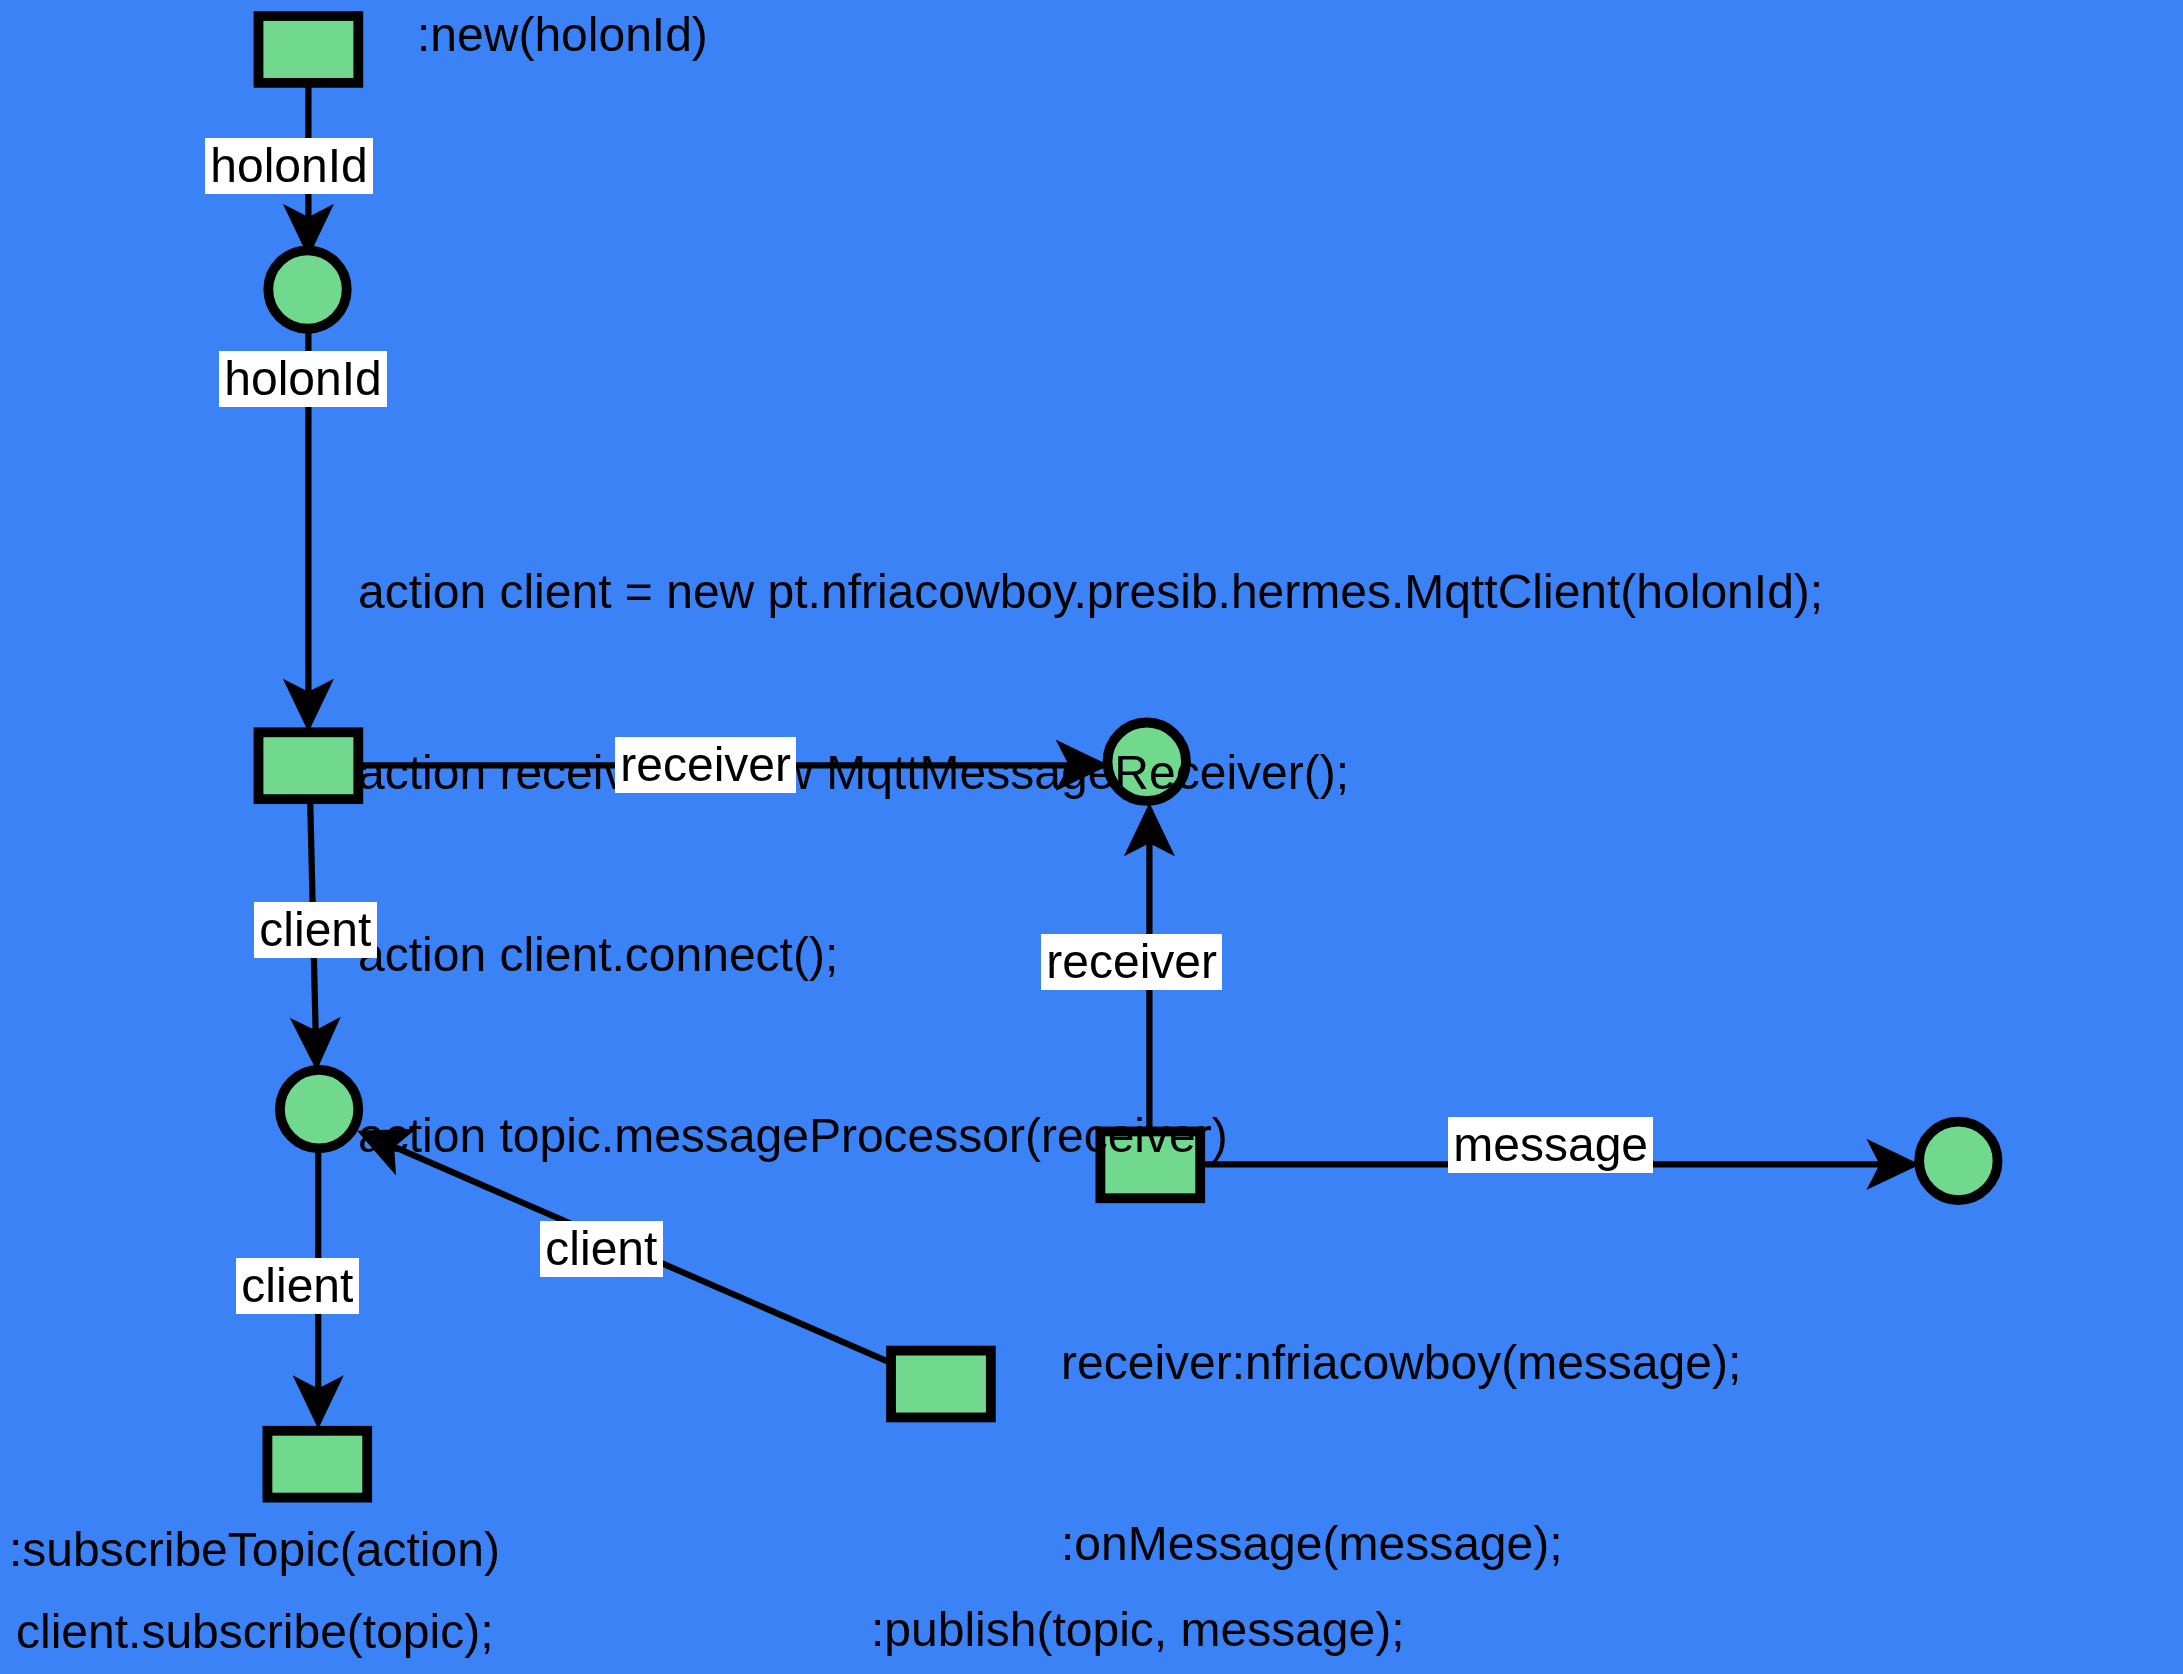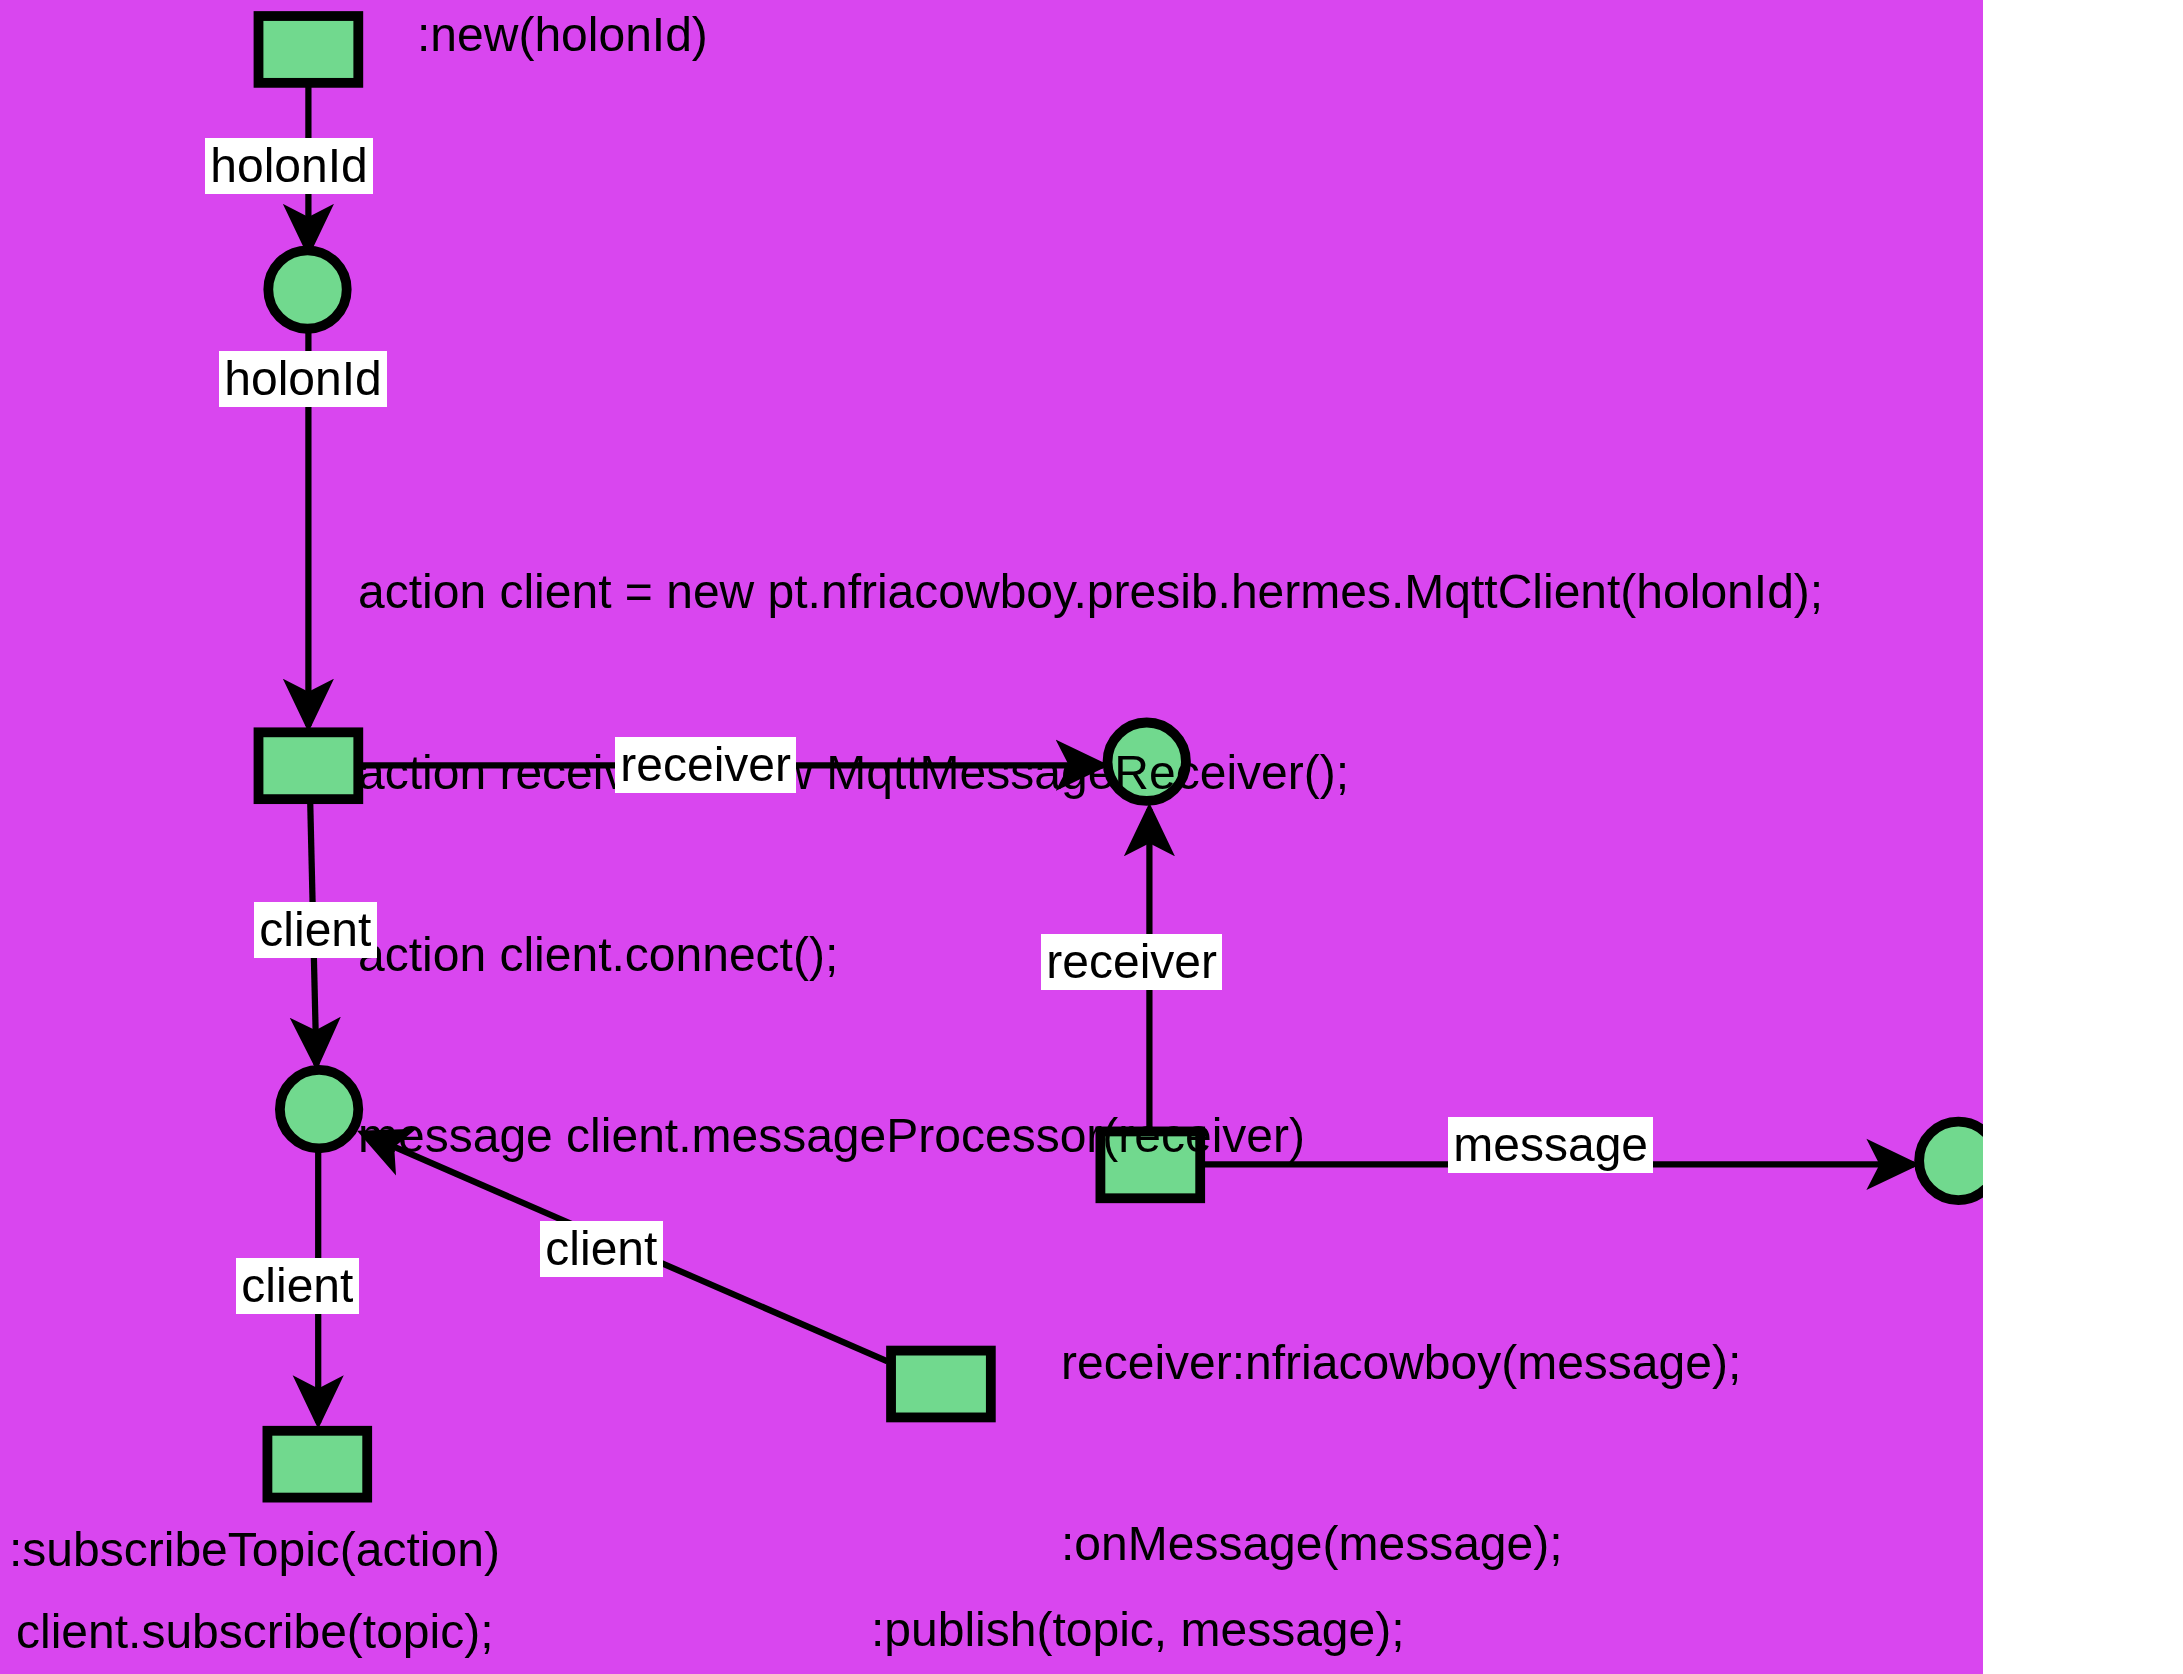--- a/index.html
+++ b/index.html
@@ -5,23 +5,23 @@
   html, body {
     margin: 0;
     padding: 0;
     background: #ffffff;
   }
   body {
     font-family: "Liberation Sans", sans-serif;
   }
   #canvas {
     position: relative;
-    width: 1983px;
+    width: 2183px;
     height: 1674px;
-    background: #d946ef;
+    background: #3b82f6;
     overflow: hidden;
   }
   #net-svg {
     position: absolute;
     left: 0;
     top: 0;
     width: 2183px;
     height: 1674px;
   }
   .lbl {
@@ -113,21 +113,21 @@
   <div class="lbl ann" style="left:417px; top:7.1px;">:new(holonId)</div>
 
   <div class="lbl arc-label" style="left:205px; top:138px;">holonId</div>
 
   <div class="lbl arc-label" style="left:219px; top:351px;">holonId</div>
 
   <div class="lbl ann-multi" style="left:338px; top:441px;">
     <div>action client = new pt.nfriacowboy.presib.hermes.MqttClient(holonId);</div>
     <div>action receiver = new MqttMessageReceiver();</div>
     <div>action client.connect();</div>
-    <div>message client.messageProcessor(receiver)</div>
+    <div>action topic.messageProcessor(receiver)</div>
   </div>
 
   <div class="lbl arc-label" style="left:615px; top:737px;">receiver</div>
 
   <div class="lbl arc-label" style="left:254px; top:902px;">client</div>
 
   <div class="lbl arc-label" style="left:1041px; top:934px;">receiver</div>
 
   <div class="lbl arc-label" style="left:1448px; top:1117px;">message</div>
 

